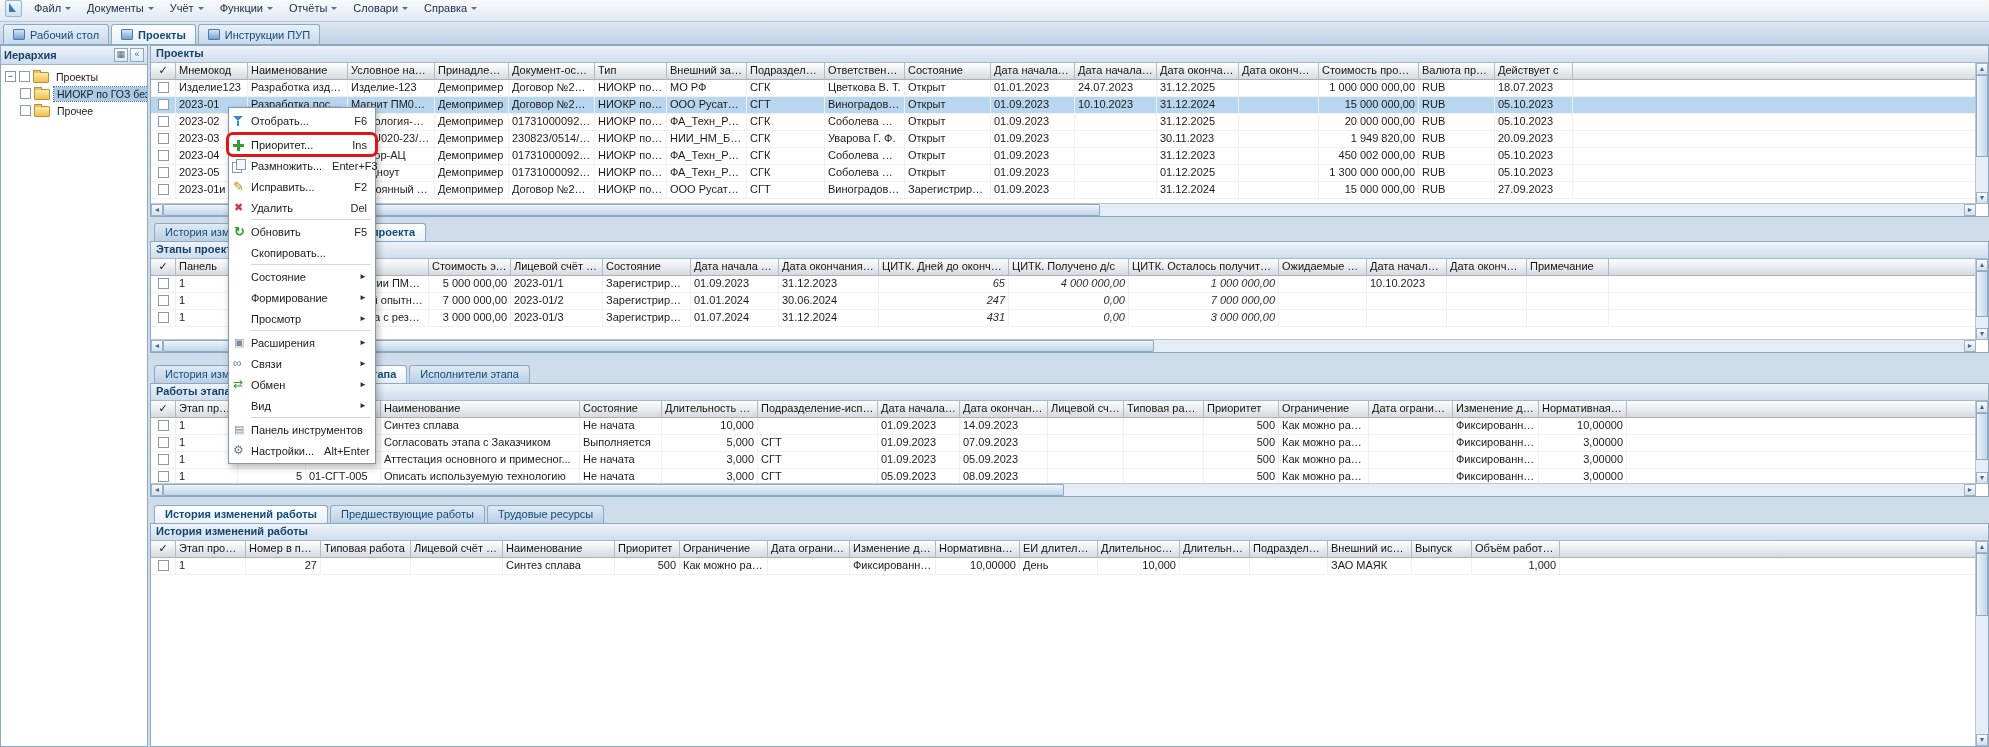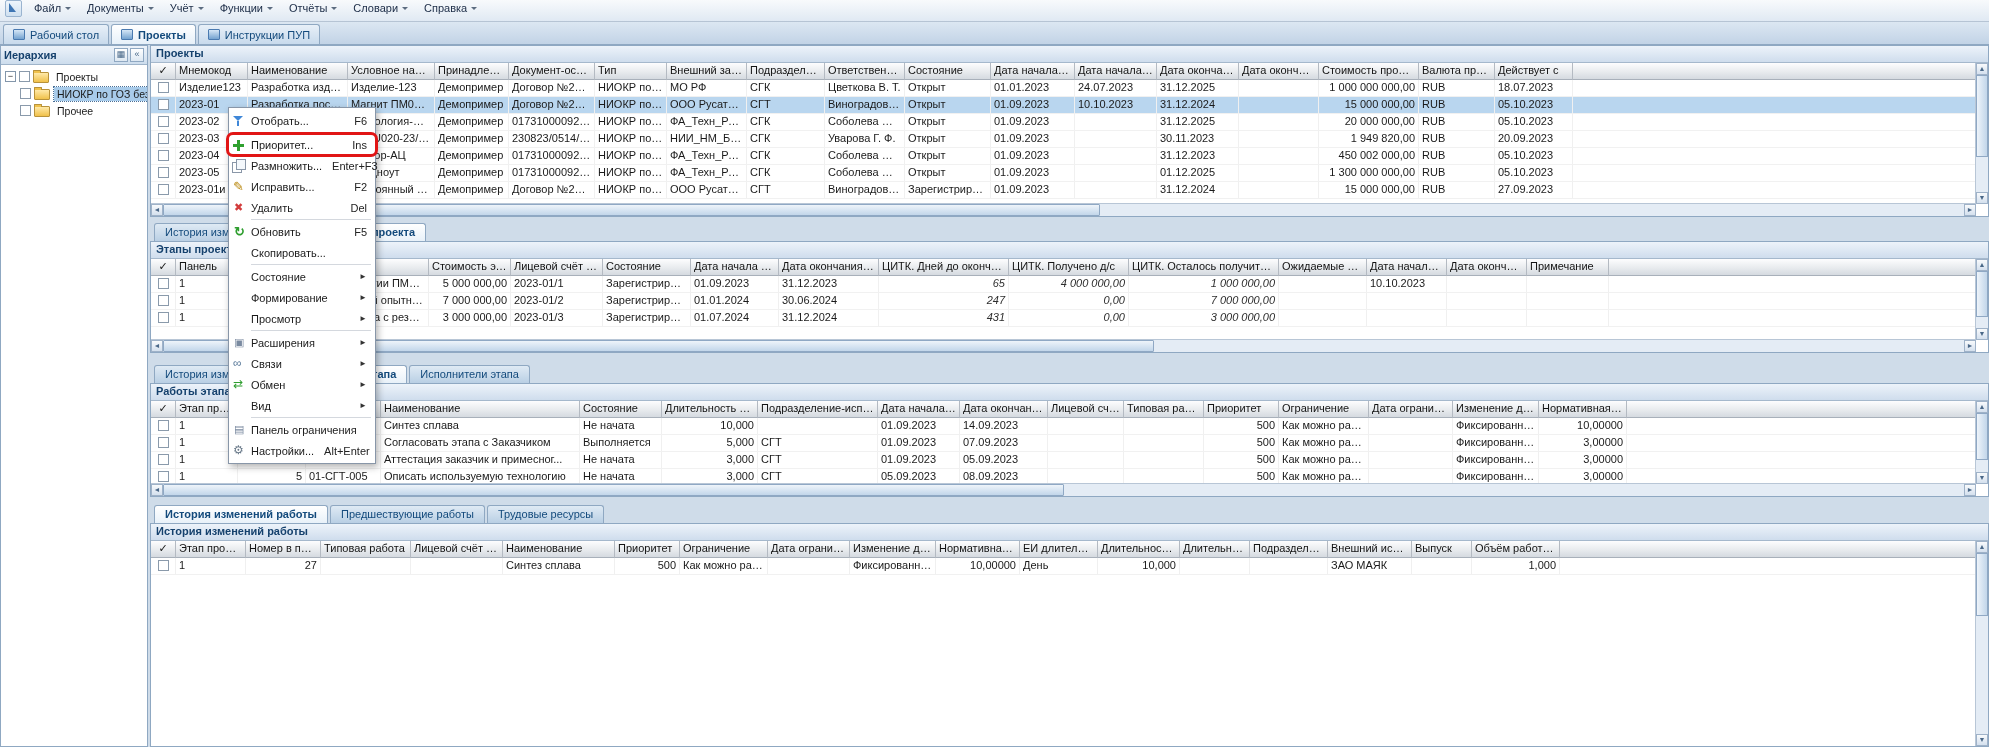--- a/index.html
+++ b/index.html
@@ -528,21 +528,21 @@
             <div class="bc" style="width:90px"><span>Как можно ран...</span></div>
             <div class="bc" style="width:84px"><span></span></div>
             <div class="bc" style="width:86px"><span>Фиксированна...</span></div>
             <div class="bc num" style="width:88px"><span>3,00000</span></div>
           </div>
           <div class="brow">
             <div class="bc chk" style="width:25px"><span class="cb"></span></div>
             <div class="bc" style="width:62px"><span>1</span></div>
             <div class="bc num" style="width:68px"><span>2</span></div>
             <div class="bc" style="width:75px"><span>01-СГТ-002</span></div>
-            <div class="bc" style="width:199px"><span>Аттестация заказчик и примесног...</span></div>
+            <div class="bc" style="width:199px"><span>Аттестация основного и примесног...</span></div>
             <div class="bc" style="width:82px"><span>Не начата</span></div>
             <div class="bc num" style="width:96px"><span>3,000</span></div>
             <div class="bc" style="width:120px"><span>СГТ</span></div>
             <div class="bc" style="width:82px"><span>01.09.2023</span></div>
             <div class="bc" style="width:88px"><span>05.09.2023</span></div>
             <div class="bc" style="width:76px"><span></span></div>
             <div class="bc" style="width:80px"><span></span></div>
             <div class="bc num" style="width:75px"><span>500</span></div>
             <div class="bc" style="width:90px"><span>Как можно ран...</span></div>
             <div class="bc" style="width:84px"><span></span></div>
@@ -721,20 +721,20 @@
       <span class="msub">►</span>
     </div>
     <div class="mi">
       <span class="ic"></span>
       <span class="ml">Вид</span>
       <span class="msub">►</span>
     </div>
     <div class="msep"></div>
     <div class="mi">
       <span class="ic ic-panel"></span>
-      <span class="ml">Панель ограничения</span>
+      <span class="ml">Панель инструментов</span>
     </div>
     <div class="mi">
       <span class="ic ic-settings"></span>
       <span class="ml">Настройки...</span>
       <span class="ms">Alt+Enter</span>
     </div>
   </div>
 
 </body></html>

